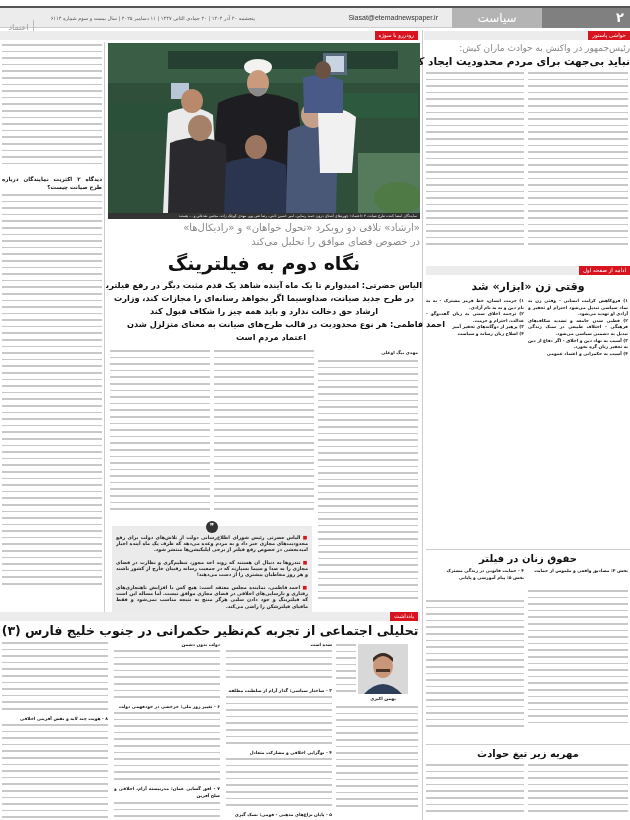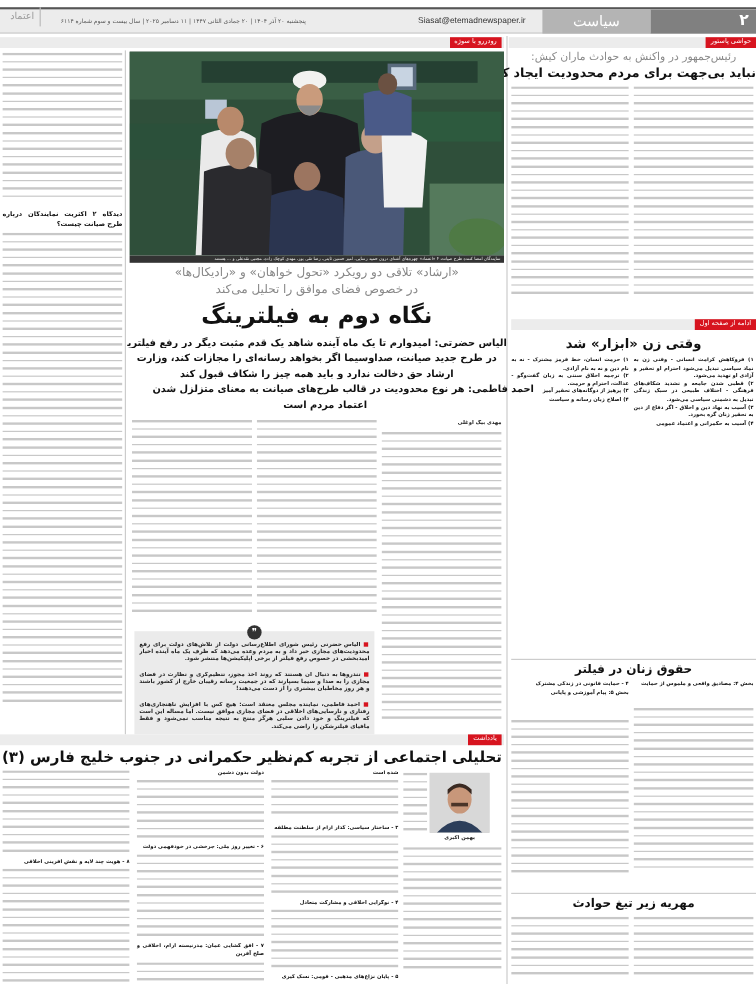--- a/index.html
+++ b/index.html
@@ -4,28 +4,28 @@
 <style>
 *{box-sizing:border-box;margin:0;padding:0}
 html,body{width:630px;height:820px;overflow:hidden;background:#fff}
 body{font-family:"DejaVu Sans",sans-serif;color:#222;position:relative}
 .topline{position:absolute;left:0;top:6px;width:630px;height:2px;background:#555}
 .masthead{position:absolute;left:0;top:8px;width:630px;height:20px;background:#ececec;border-bottom:1px solid #ccc}
 .pgnum{position:absolute;right:0;top:8px;width:88px;height:20px;background:#808080;color:#fff;font-size:13px;font-weight:bold;text-align:right;padding-right:6px;line-height:20px}
 .section{position:absolute;right:88px;top:8px;width:90px;height:20px;background:#b4b4b4;color:#fff;font-size:12px;text-align:center;line-height:20px}
 .email{position:absolute;left:262px;top:8px;width:176px;height:20px;font-size:7px;color:#333;line-height:20px;font-family:"Liberation Sans",sans-serif;text-align:right}
 .dateline{position:absolute;left:40px;top:8px;width:215px;height:20px;font-size:5px;color:#555;line-height:20px;direction:rtl;text-align:right}
-.logo{position:absolute;left:4px;top:6px;width:30px;height:16px;font-size:8px;color:#999;line-height:16px;text-align:center;border-right:1px solid #bbb}
+.logo{position:absolute;left:4px;top:20px;width:30px;height:16px;font-size:8px;color:#999;line-height:16px;text-align:center;border-right:1px solid #bbb}
 .rubric{position:absolute;height:9px;font-size:5.5px;color:#fff;background:#d7141f;padding:0 4px;line-height:9px;direction:rtl;white-space:nowrap}
 .rubbar{position:absolute;height:9px;background:#ececec}
 .txt{position:absolute;direction:rtl;text-align:justify;font-size:4.4px;line-height:6.6px;color:#444;overflow:hidden}
 .txt b{color:#111}
 .col-lines{position:absolute;overflow:hidden}
 .col-lines span{display:block;height:1.6px;margin-bottom:5px;background:#9a9a9a;opacity:.55}
-.h-grey{position:absolute;direction:rtl;text-align:center;color:#888;white-space:nowrap}
+.h-grey{position:absolute;direction:rtl;text-align:right;color:#888;white-space:nowrap}
 .h-black{position:absolute;direction:rtl;text-align:center;color:#111;font-weight:bold;white-space:nowrap}
 .photo{position:absolute;left:108px;top:43px;width:312px;height:170px;overflow:hidden;background:#3c5a44}
 .caption{position:absolute;left:108px;top:213px;width:312px;height:6px;background:#333;color:#eee;font-size:3.6px;line-height:6px;direction:rtl;text-align:right;padding:0 3px;white-space:nowrap;overflow:hidden}
 .box{position:absolute;left:112px;top:526px;width:200px;height:86px;background:#ebebeb}
 .vsep{position:absolute;width:1px;background:#ccc}
 .hsep{position:absolute;height:1px;background:#ccc}
 .author-photo{position:absolute;left:358px;top:644px;width:50px;height:50px;background:#cfcfcf;overflow:hidden}
 </style>
 </head>
 <body>

